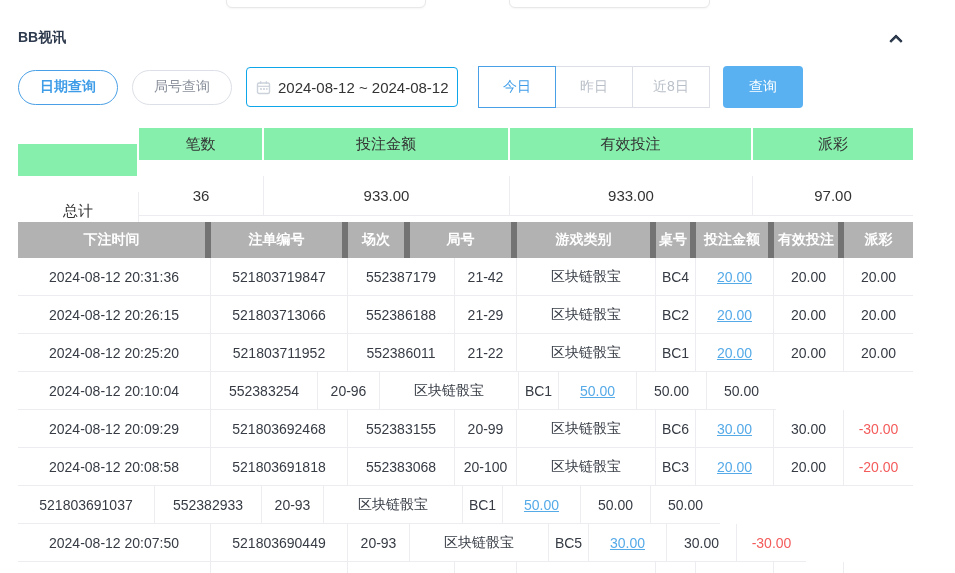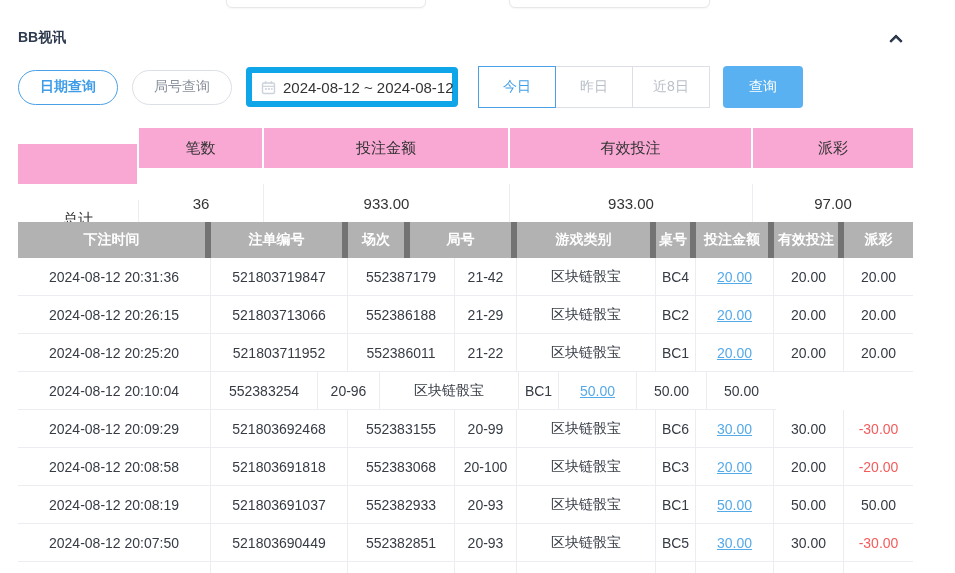--- a/index.html
+++ b/index.html
@@ -21,37 +21,37 @@
     display:flex; align-items:center; justify-content:center; margin-right:6px; }
   .chev { width:10px; height:10px; border-top:3px solid #2e3a4d; border-left:3px solid #2e3a4d;
     transform:rotate(45deg) ; margin-top:5px; border-radius:1px; }
 
   
   .filter-row { position:absolute; top:66px; left:18px; height:42px; display:flex; align-items:center; }
   .pill { height:35px; padding:0 21px; border-radius:18px; background:#fff; font-size:14px;
     cursor:pointer; margin-right:14px;text-align:right; }
   .pill-active { border:1px solid #4aa0e6; color:#3f9de8; font-weight:700; }
   .pill-idle { border:1px solid #dcdfe6; color:#8a909b; font-weight:400; }
-  .date-input { height:40px; width:212px; border:6px solid #0ea5e9; border-radius:4px;
+  .date-input { height:40px; width:212px; border:1px solid #0ea5e9; border-radius:4px;
     display:flex; align-items:center; padding:0 9px; margin-right:20px; cursor:pointer; background:#fff; }
   .date-input .cal { flex:0 0 auto; margin-right:7px; display:flex; }
   .date-text { font-size:15px; color:#333; white-space:nowrap; }
   .quick-group { display:flex; }
   .qbtn { width:78px; height:42px; background:#fff; border:1px solid #dcdfe6; font-size:14px;
     color:#b9bfc8; cursor:pointer; margin-left:-1px; position:relative; }
   .qbtn:first-child { margin-left:0; }
   .qbtn-active { border:1px solid #4aa0e6; color:#3f9de8; z-index:2; }
   .search-btn { margin-left:13px; width:80px; height:42px; background:#5ab1f1; border:none;
     border-radius:4px; color:#fff; font-size:14px; cursor:pointer; }
 
   
   .summary { position:absolute; top:128px; left:18px; width:895px; }
   .srow { display:flex; }
   .scell { display:flex; align-items:center; justify-content:center; font-size:15px; color:#333; }
-  .shead .scell { height:40px; background:#f9a8d4; border-right:2px solid #fff; }
+  .shead .scell { height:32px; background:#86efac; border-right:2px solid #fff; }
   .shead .scell:last-child { border-right:none; }
   .sbody .scell { height:40px; background:#fff; border-right:1px solid #ececf1; border-bottom:1px solid #ececf1; }
   .sbody .scell:last-child { border-right:none; }
   .sc0 { width:121px;margin-top:16px; } .sc1 { width:125px; } .sc2 { width:246px; } .sc3 { width:243px; } .sc4 { width:160px; }
 
   
   .btable { position:absolute; top:222px; left:18px; width:895px; }
   .thead { display:flex; }
   .hcell { height:36px; background:#b2b2b2; color:#fff; font-weight:700; font-size:14px;
     display:flex; align-items:center; justify-content:center; border-right:6px solid #737373; }
@@ -210,36 +210,34 @@
           <div class="tcell c3">20-100</div>
           <div class="tcell c4">区块链骰宝</div>
           <div class="tcell c5">BC3</div>
           <div class="tcell c6">
             <a class="bet-link">20.00</a>
           </div>
           <div class="tcell c7">20.00</div>
           <div class="tcell c8 neg">-20.00</div>
         </div>
         <div class="trow">
-          <div class="tcell c0">2024-08-12 20:08:19</div>
           <div class="tcell c1">521803691037</div>
           <div class="tcell c2">552382933</div>
           <div class="tcell c3">20-93</div>
           <div class="tcell c4">区块链骰宝</div>
           <div class="tcell c5">BC1</div>
           <div class="tcell c6">
             <a class="bet-link">50.00</a>
           </div>
           <div class="tcell c7">50.00</div>
           <div class="tcell c8">50.00</div>
         </div>
         <div class="trow">
           <div class="tcell c0">2024-08-12 20:07:50</div>
           <div class="tcell c1">521803690449</div>
-          <div class="tcell c2">552382851</div>
           <div class="tcell c3">20-93</div>
           <div class="tcell c4">区块链骰宝</div>
           <div class="tcell c5">BC5</div>
           <div class="tcell c6">
             <a class="bet-link">30.00</a>
           </div>
           <div class="tcell c7">30.00</div>
           <div class="tcell c8 neg">-30.00</div>
         </div>
         <div class="trow partial">

